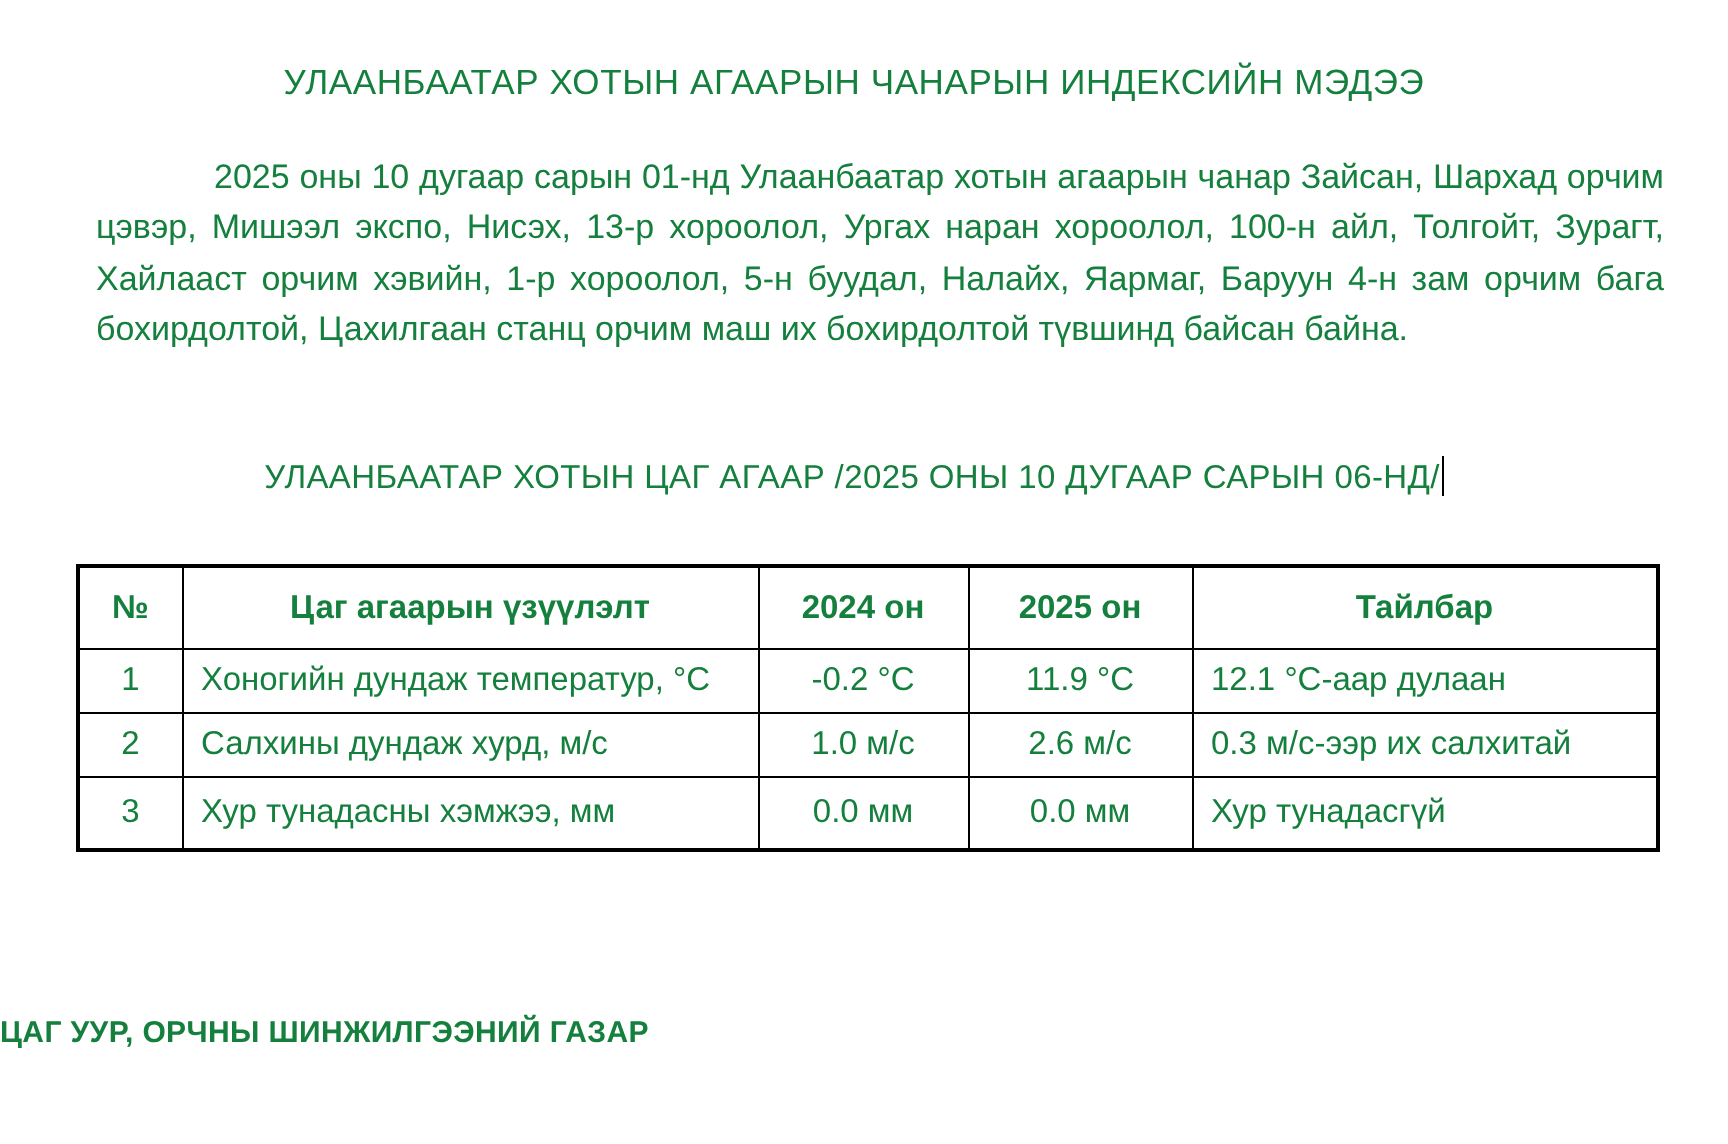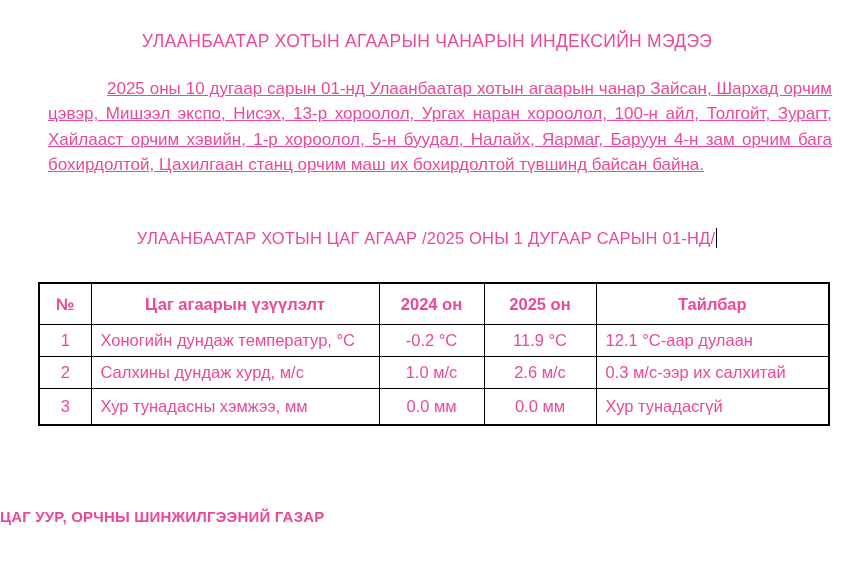--- a/index.html
+++ b/index.html
@@ -5,21 +5,21 @@
   html, body {
     margin: 0;
     padding: 0;
     background: #ffffff;
   }
   .page {
     position: relative;
     width: 864px;
     height: 572px;
     background: #ffffff;
-    color: #ec4899;
+    color: #15803d;
     font-family: "Liberation Sans", sans-serif;
     overflow: hidden;
   }
   .doc-title {
     position: absolute;
     top: 31px;
     left: 0;
     right: 10px;
     margin: 0;
     text-align: center;
@@ -31,21 +31,20 @@
   .intro {
     position: absolute;
     top: 76px;
     left: 48px;
     width: 784px;
     margin: 0;
     font-size: 17px;
     line-height: 25.4px;
     text-align: justify;
     text-indent: 59px;
-    text-decoration: underline;
   }
   .subtitle {
     position: absolute;
     top: 228px;
     left: 0;
     right: 10px;
     margin: 0;
     text-align: center;
     font-size: 16.5px;
     font-weight: normal;
@@ -104,21 +103,21 @@
 </style>
 </head>
 <body>
 
 <div class="page">
 
   <h1 class="doc-title">УЛААНБААТАР ХОТЫН АГААРЫН ЧАНАРЫН ИНДЕКСИЙН МЭДЭЭ</h1>
 
   <p class="intro">2025 оны 10 дугаар сарын 01-нд Улаанбаатар хотын агаарын чанар Зайсан, Шархад орчим цэвэр, Мишээл экспо, Нисэх, 13-р хороолол, Ургах наран хороолол, 100-н айл, Толгойт, Зурагт, Хайлааст орчим хэвийн, 1-р хороолол, 5-н буудал, Налайх, Яармаг, Баруун 4-н зам орчим бага бохирдолтой, Цахилгаан станц орчим маш их бохирдолтой түвшинд байсан байна.</p>
 
-  <h2 class="subtitle"><span>УЛААНБААТАР ХОТЫН ЦАГ АГААР /2025 ОНЫ 1 ДУГААР САРЫН 01-НД/</span><span class="caret"></span></h2>
+  <h2 class="subtitle"><span>УЛААНБААТАР ХОТЫН ЦАГ АГААР /2025 ОНЫ 10 ДУГААР САРЫН 06-НД/</span><span class="caret"></span></h2>
 
   <div class="tbl-wrap">
     <table class="weather">
       <colgroup>
         <col style="width:52px">
         <col style="width:288px">
         <col style="width:105px">
         <col style="width:112px">
         <col style="width:233px">
       </colgroup>

